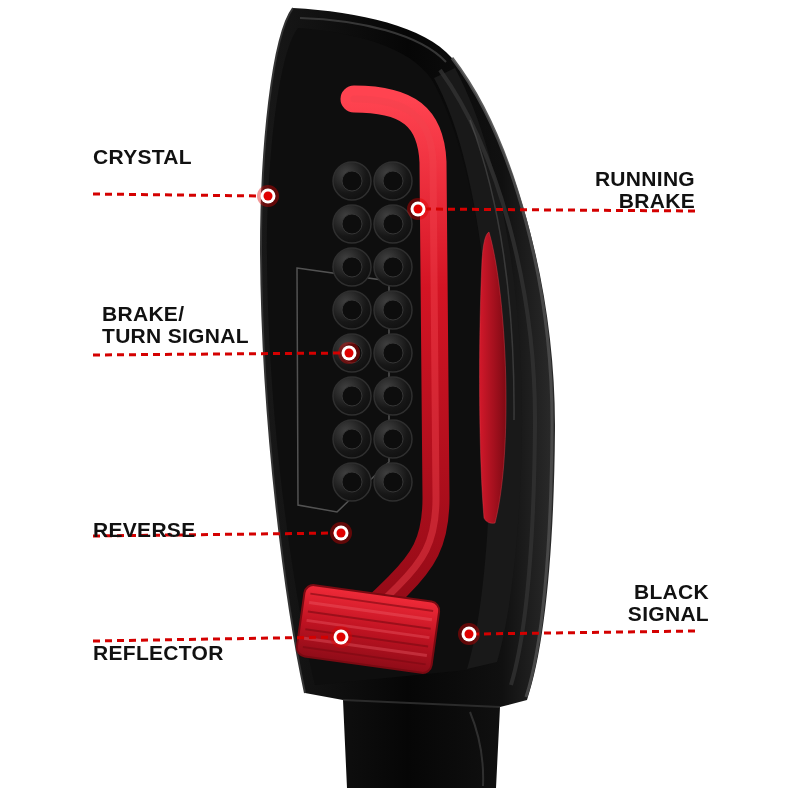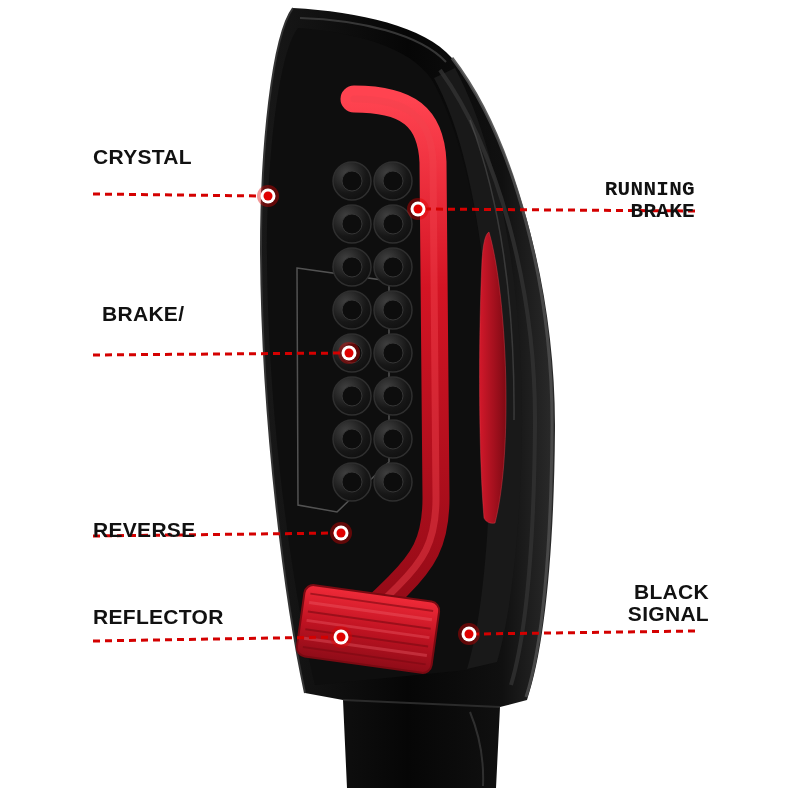--- a/index.html
+++ b/index.html
@@ -201,31 +201,32 @@
       </g>
     </g>
   </svg>
 
   <div class="callout" style="left:93px; top:146px;">
     <span>CRYSTAL</span>
   </div>
 
   <div class="callout" style="left:93px; top:303px;margin-left:9px;">
     <span>BRAKE/</span>
+    <span>TURN SIGNAL</span>
   </div>
 
   <div class="callout" style="left:93px; top:519px;">
     <span>REVERSE</span>
   </div>
 
-  <div class="callout" style="left:93px; top:606px;">
+  <div class="callout" style="left:93px; top:642px;">
     <span>REFLECTOR</span>
   </div>
 
-  <div class="callout right" style="right:105px; top:179px;font-family:Liberation Mono, monospace;">
+  <div class="callout right" style="right:105px; top:168px;">
     <span>RUNNING</span>
     <span>BRAKE</span>
   </div>
 
   <div class="callout right" style="right:91px; top:581px;">
     <span>BLACK</span>
     <span>SIGNAL</span>
   </div>
 
 </div>

